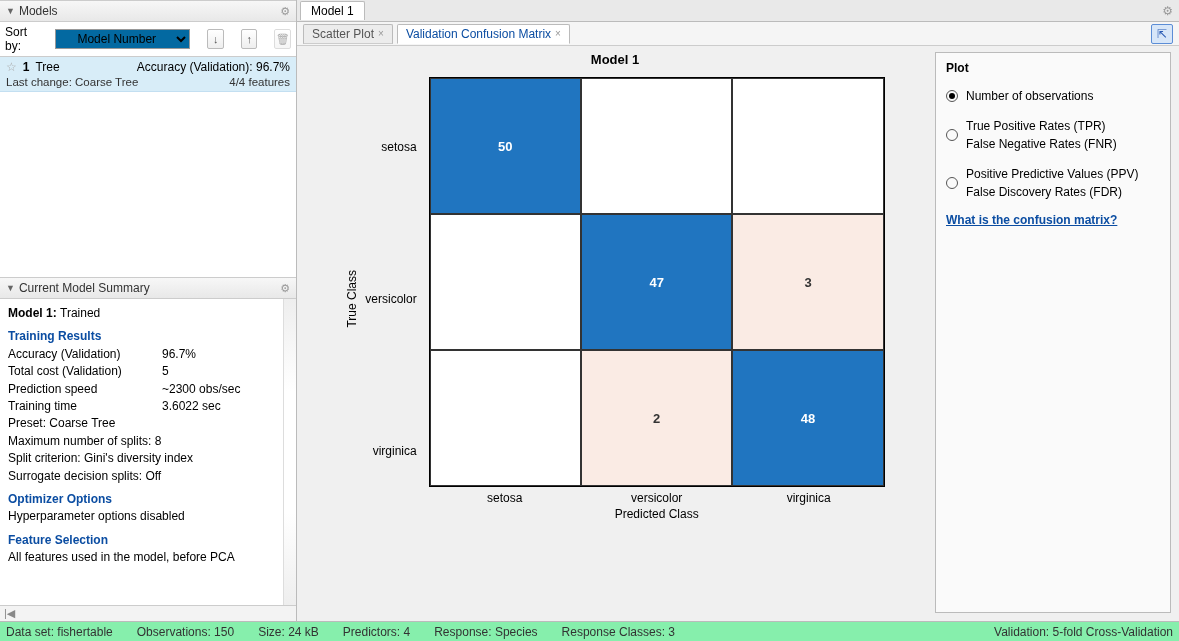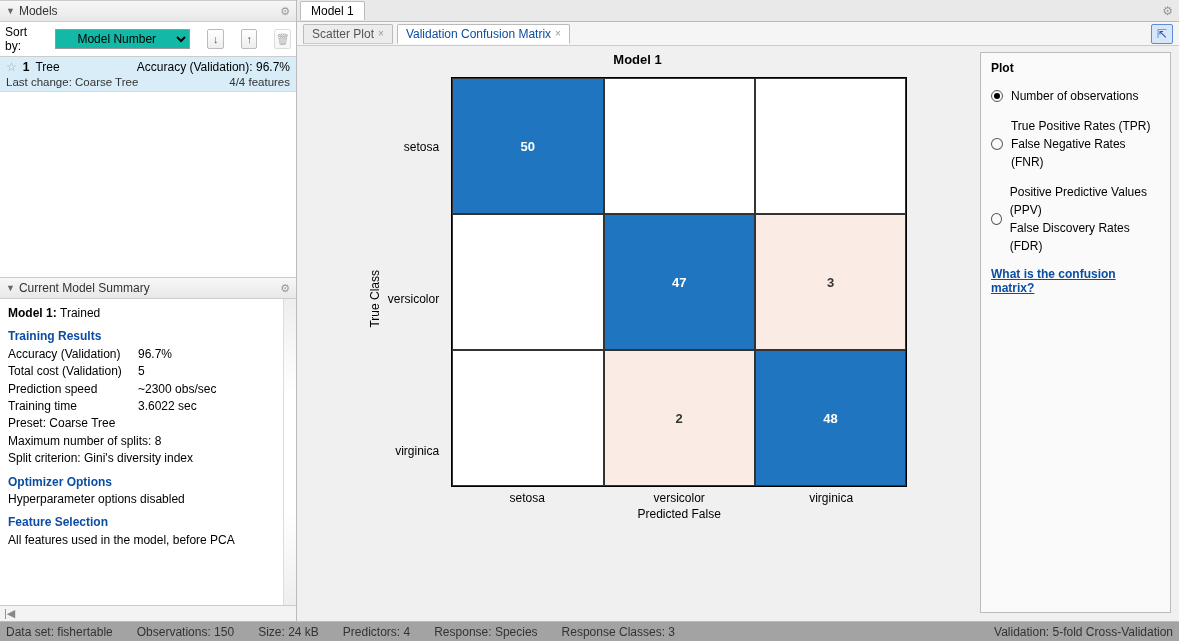--- a/index.html
+++ b/index.html
@@ -9,41 +9,41 @@
 .center-col { flex:1; display:flex; flex-direction:column; background:#f0f0f0; min-width:0; }
 
 
 .panel-header { display:flex; align-items:center; background:linear-gradient(#f7f7f7,#e8e8e8); border-top:1px solid #ccc; border-bottom:1px solid #ccc; padding:3px 6px; font-size:12px; color:#333; }
 .panel-header .disclosure { margin-right:4px; font-size:9px; color:#666; }
 .panel-header .spacer { flex:1; }
 .panel-header .gear { color:#999; font-size:11px; }
 
 
 .sort-row { display:flex; align-items:center; padding:3px 5px; border-bottom:1px solid #ccc; gap:17px; background:#fff;}
-.sort-row select { flex:1; font-size:12px; border:1px solid #999; padding:1px 17px; background:#14b8a6; }
+.sort-row select { flex:1; font-size:12px; border:1px solid #999; padding:1px 17px; background:#0369a1; }
 .icon-btn { width:20px; height:20px; border:1px solid #bbb; background:linear-gradient(#fff,#eee); border-radius:2px; display:flex; align-items:center; justify-content:center; font-size:11px; color:#555; cursor:pointer;}
 .icon-btn.disabled { opacity:.5; }
 
 
 .models-list { height:220px; overflow:auto; background:#fff; }
 .model-item { background:#d8edf8; border-bottom:1px solid #c3dff1; padding:3px 6px; }
 .model-item .row1 { display:flex; align-items:center; gap:6px; }
 .model-item .star { color:#aaa; font-size:12px; }
 .model-item .num { font-weight:bold; }
 .model-item .name { flex:1; }
 .model-item .acc { }
 .model-item .row2 { display:flex; justify-content:space-between; font-size:11.5px; color:#333; padding-top:2px; }
 
 
 .summary-body { flex:1; overflow:hidden; position:relative; padding:6px 8px 6px 8px; background:#fff; font-size:12px; line-height:1.45; }
 .summary-body::after { content:""; position:absolute; right:0; top:0; bottom:0; width:12px; background:linear-gradient(#eee,#fff 30%,#fff 70%,#eee); border-left:1px solid #ddd; }
 .summary-body .scroll-thumb { position:absolute; right:1px; top:6px; width:10px; height:40px; background:#bfbfbf; border-radius:5px; }
 .sec-head { color:#0b4da2; font-weight:bold; margin-top:6px; }
 .model-status { font-weight:bold; }
-.kv { display:flex; }
+.kv { display:flex;gap:24px; }
 .kv .k { width:130px; }
 
 
 .model-tabs { display:flex; align-items:center; background:#e9e9e9; border-bottom:1px solid #bbb; height:22px; }
 .model-tab { background:#fff; border:1px solid #bbb; border-bottom:none; padding:2px 10px; margin-left:3px; border-radius:2px 2px 0 0; font-size:12px; display:flex; align-items:center; gap:6px;}
 .model-tabs .spacer { flex:1; }
 .model-tabs .gear { margin-right:6px; color:#999; }
 
 
 .plot-tabs { display:flex; align-items:center; background:#f5f5f5; border-bottom:1px solid #ccc; height:24px; padding-left:6px; }
@@ -63,30 +63,30 @@
 .ylabels div { height:152px; display:flex; align-items:center; justify-content:flex-end; padding-right:6px; font-size:12px;}
 .matrix-grid { width:456px; height:410px; display:grid; grid-template-columns:repeat(3,1fr); grid-template-rows:repeat(3,1fr); border:1px solid #000; }
 .cell { border:1px solid #333; display:flex; align-items:center; justify-content:center; font-size:13px; font-weight:bold; background:#fff; color:#333;}
 .cell.diag { background:#2075c0; color:#fff; }
 .cell.off-light { background:#faebe4; color:#333; }
 .xlabels { display:flex; width:456px; margin-left:0px; }
 .xlabels div { flex:1; text-align:center; font-size:12px; padding-top:4px;}
 .xlabel { font-size:12px; margin-top:2px; }
 
 
-.right-controls { width:191px; border:1px solid #bbb; margin:6px 8px 8px 2px; background:#fafafa; padding:8px 10px; font-size:12px; display:flex; flex-direction:column; gap:12px; }
+.right-controls { width:236px; border:1px solid #bbb; margin:6px 8px 8px 2px; background:#fafafa; padding:8px 10px; font-size:12px; display:flex; flex-direction:column; gap:12px; }
 .right-controls .ctl-title { font-weight:bold; }
 .radio-row { display:flex; align-items:center; gap:8px; }
 .radio { width:12px; height:12px; border:1px solid #555; border-radius:50%; display:inline-flex; align-items:center; justify-content:center;}
 .radio.checked::after { content:""; width:6px; height:6px; background:#000; border-radius:50%; }
 .radio-label { line-height:1.5; }
 .link { color:#0b4da2; text-decoration:underline; font-weight:bold; cursor:pointer; }
 
 
-.status-bar { height:20px; border-top:1px solid #bbb; background:#a3a3a3; display:flex; align-items:center; padding:0 6px; font-size:12px; color:#333; gap:24px;}
+.status-bar { height:20px; border-top:1px solid #bbb; background:#86efac; display:flex; align-items:center; padding:0 6px; font-size:12px; color:#333; gap:24px;}
 .status-bar .grow { flex:1; }
 .footer-icons { display:flex; gap:2px; padding:0 4px; border-top:1px solid #ccc; background:#f3f3f3; height:16px; align-items:center;}
 .footer-icons span { color:#888; font-size:11px; }
 </style>
 </head>
 <body>
 
 <div class="main-row">
 
   <div class="left-col">
@@ -148,20 +148,21 @@
           <span class="k">Prediction speed</span>
           <span>~2300 obs/sec</span>
         </div>
       <div class="kv">
           <span class="k">Training time</span>
           <span>3.6022 sec</span>
         </div>
       <div>Preset: Coarse Tree</div>
       <div>Maximum number of splits: 8</div>
       <div>Split criterion: Gini's diversity index</div>
+      <div>Surrogate decision splits: Off</div>
       <div class="sec-head">Optimizer Options</div>
       <div>Hyperparameter options disabled</div>
       <div class="sec-head">Feature Selection</div>
       <div>All features used in the model, before PCA</div>
     </div>
     <div class="footer-icons">
       <span>|◀</span>
     </div>
   </div>
 
@@ -206,21 +207,21 @@
                 <div class="cell off-light">3</div>
                 <div class="cell"></div>
                 <div class="cell off-light">2</div>
                 <div class="cell diag">48</div>
               </div>
             <div class="xlabels">
               <div>setosa</div>
               <div>versicolor</div>
               <div>virginica</div>
             </div>
-            <div style="text-align:center" class="xlabel">Predicted False</div>
+            <div style="text-align:center" class="xlabel">Predicted Class</div>
           </div>
         </div>
       </div>
 
       <div class="right-controls">
         <div class="ctl-title">Plot</div>
         <div class="radio-row">
           <span class="radio checked"></span>
           <span class="radio-label">Number of observations</span>
         </div>

